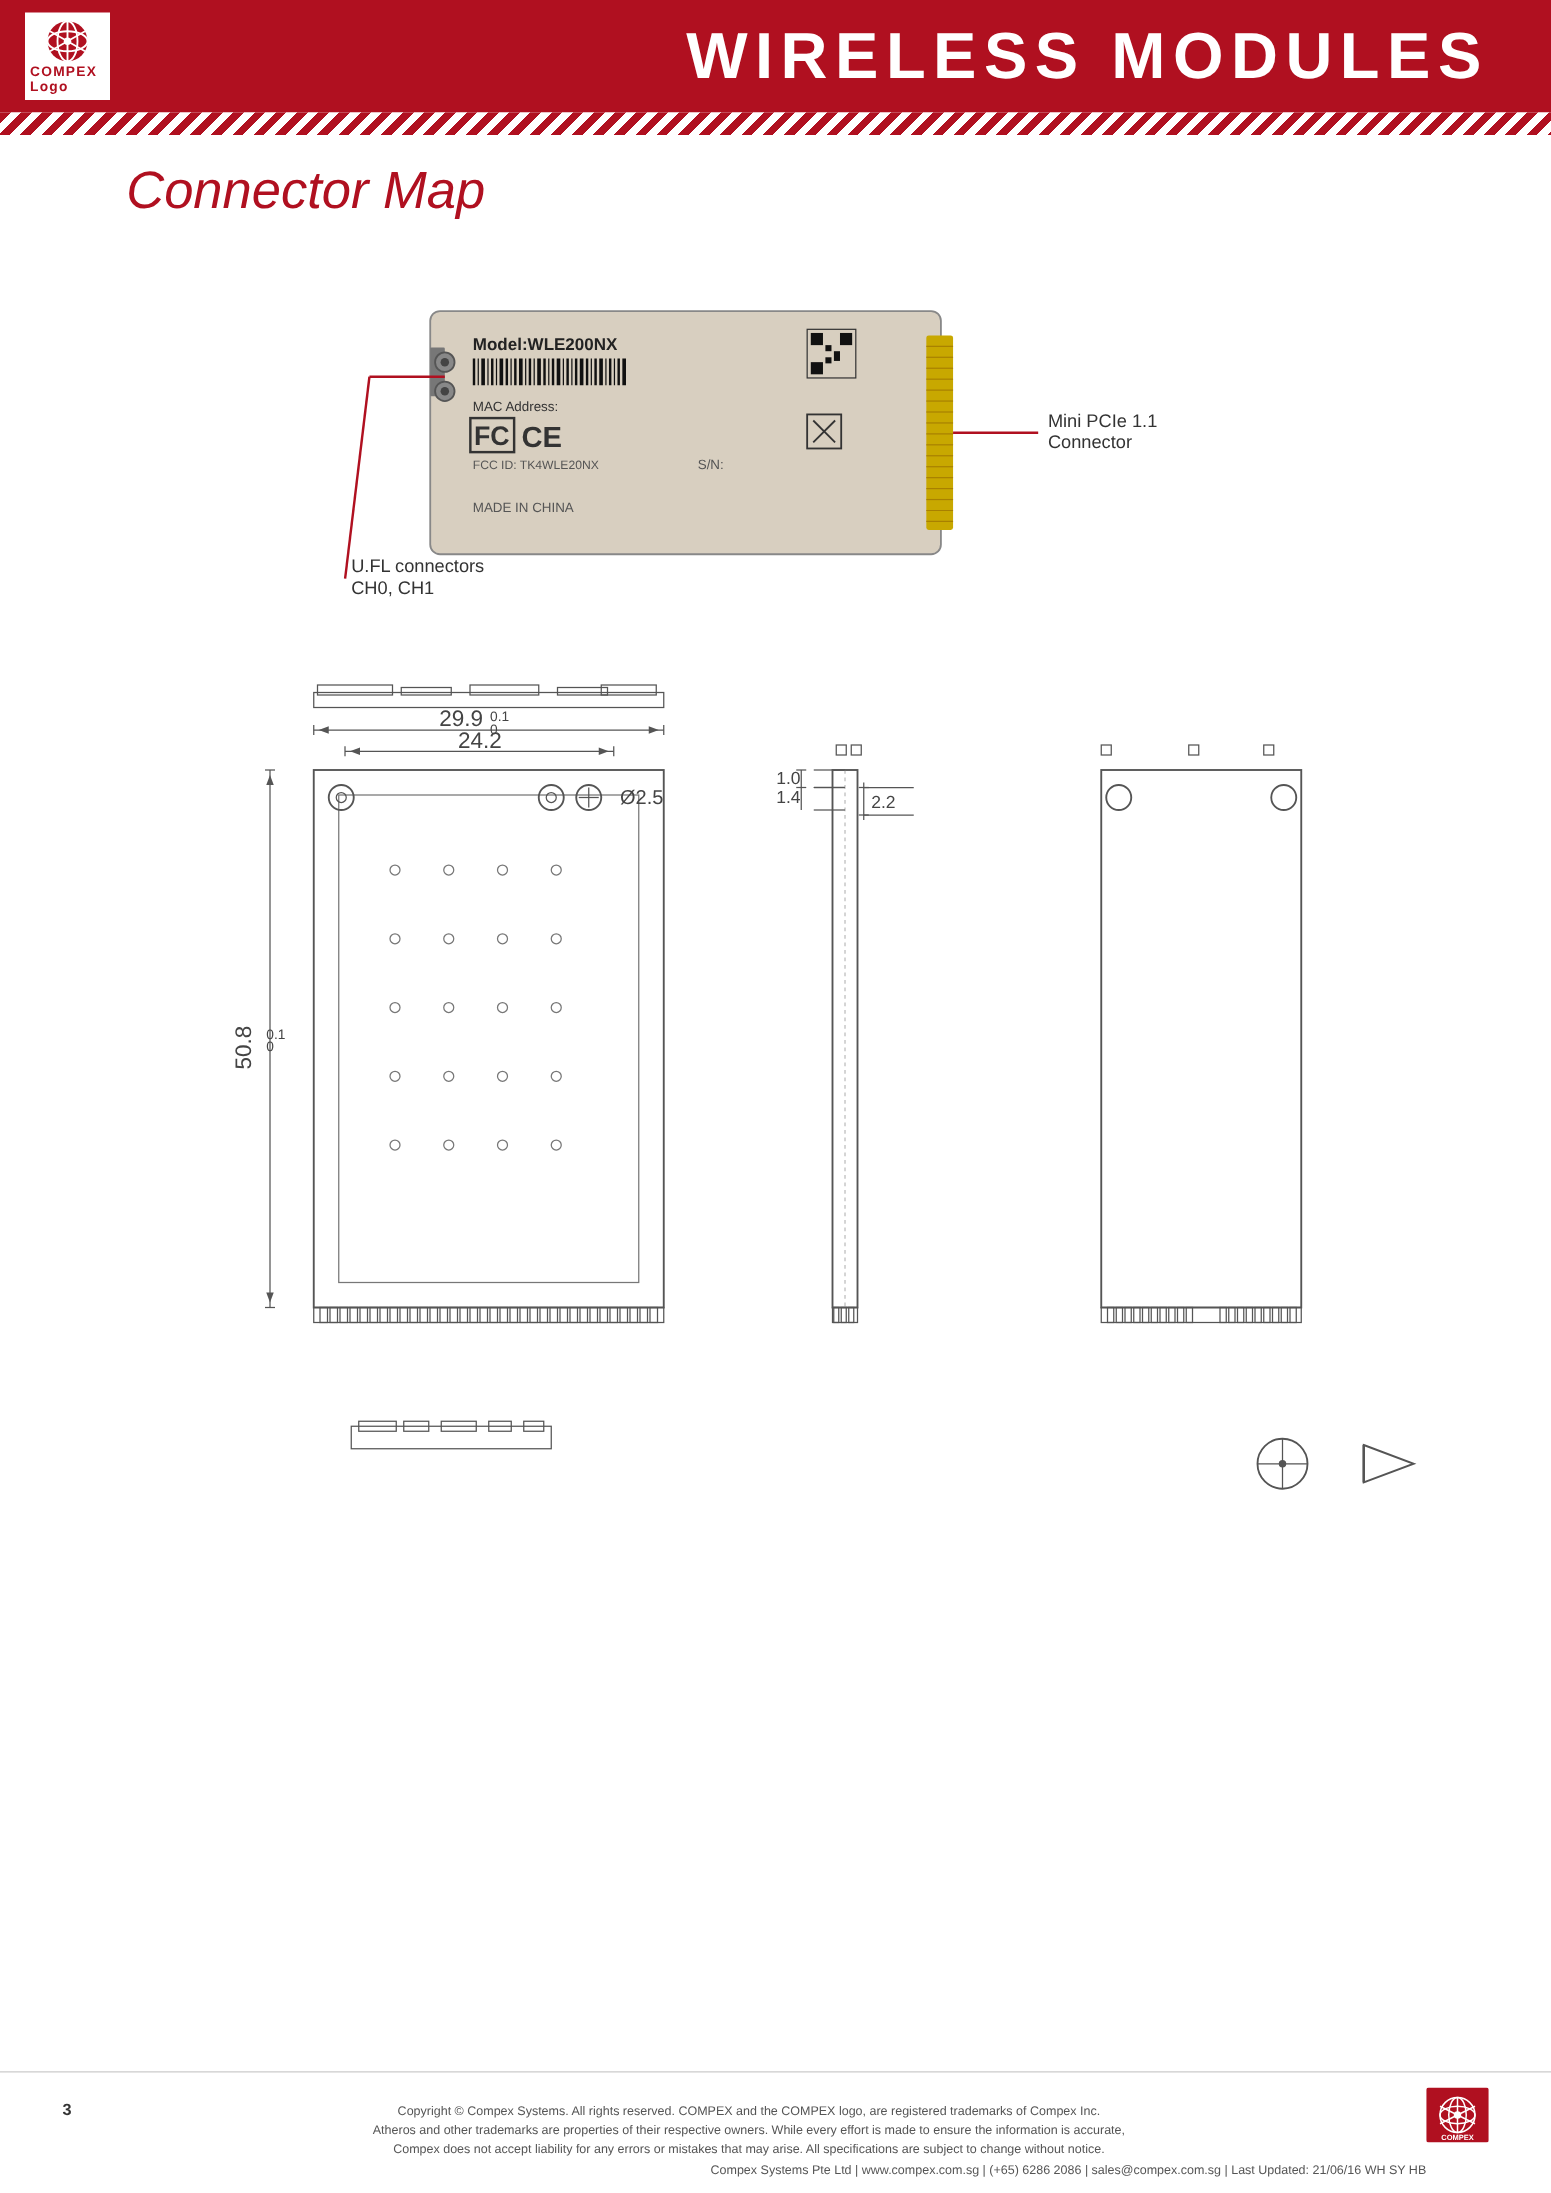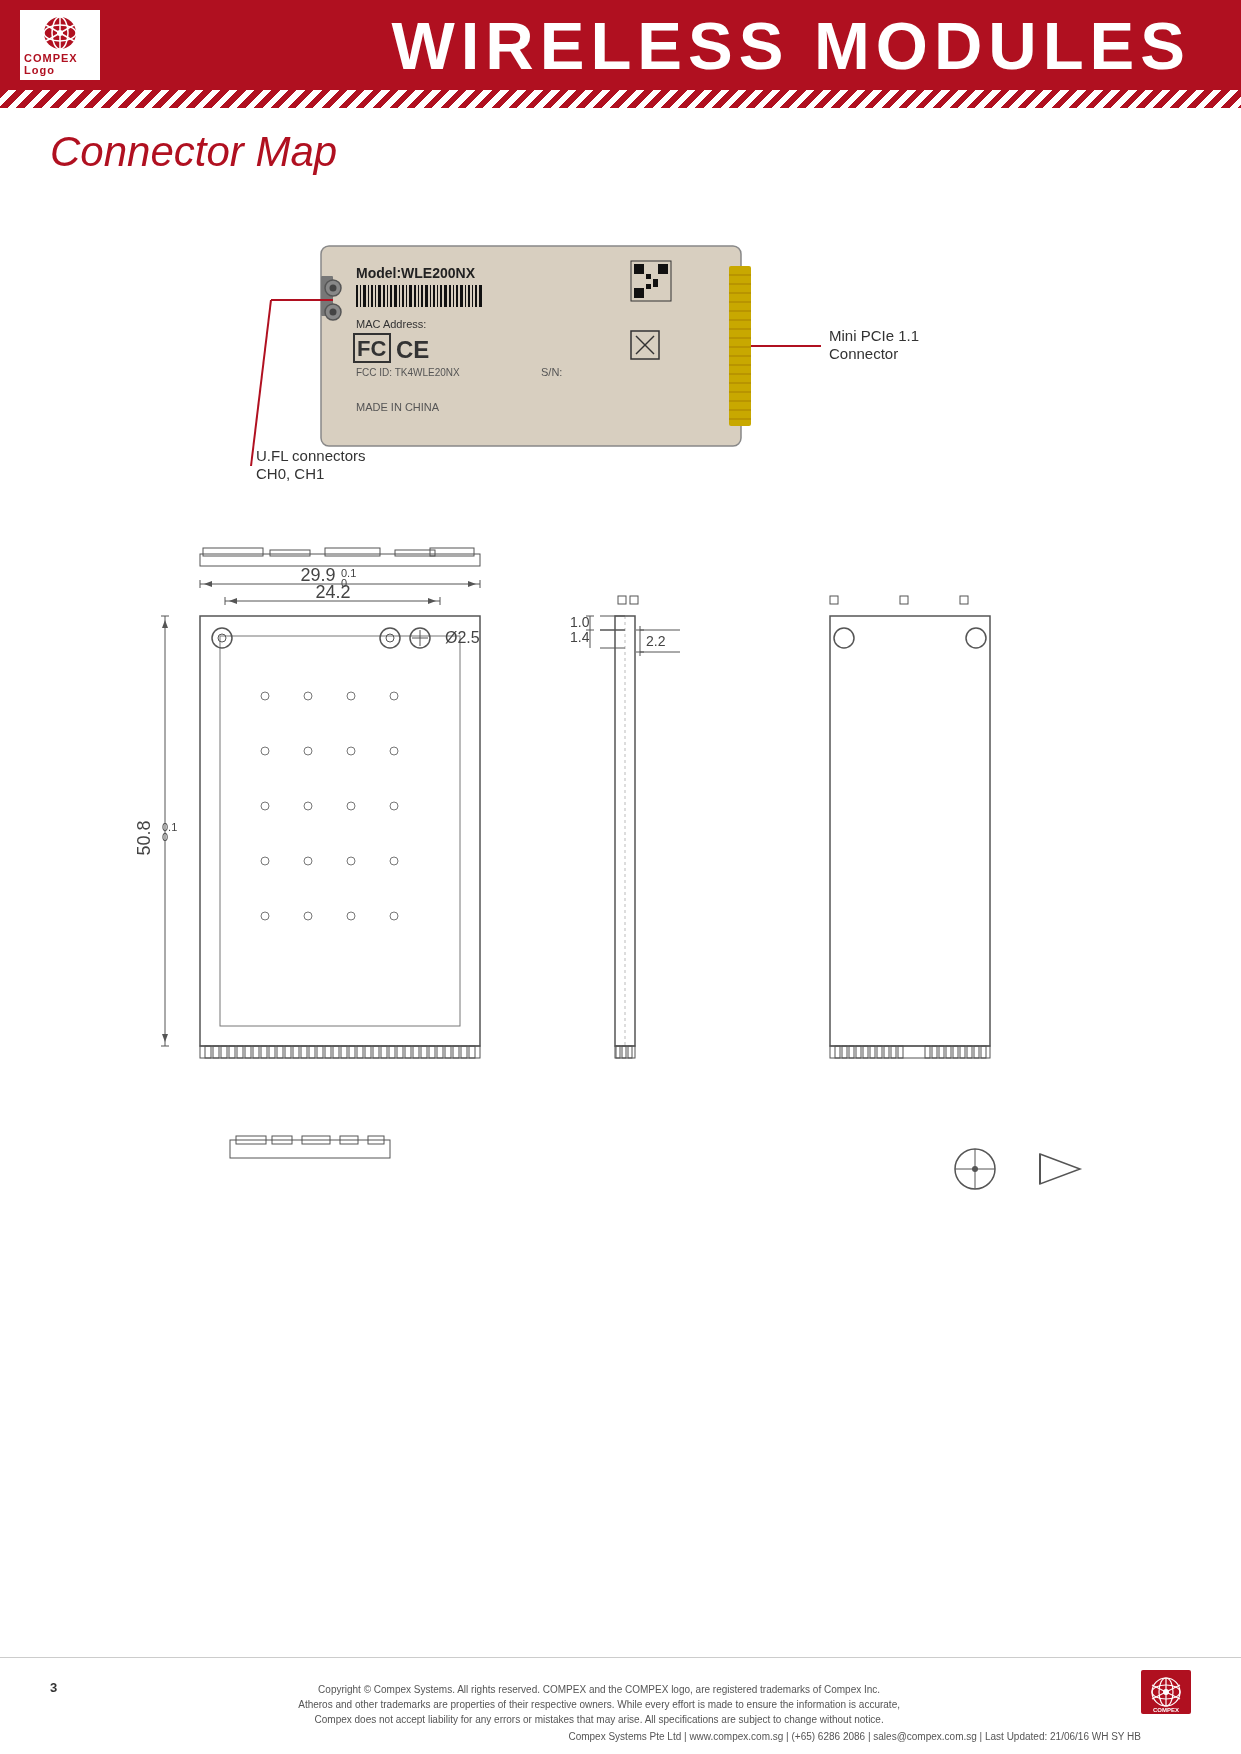--- a/index.html
+++ b/index.html
@@ -14,21 +14,21 @@
     
     .header {
       background: #b01020;
       display: flex;
       align-items: center;
       padding: 10px 20px;
       height: 90px;
     }
     .logo-box {
       background: #fff;
-      width: 80px;
+      width: 68px;
       height: 70px;
       display: flex;
       flex-direction: column;
       align-items: center;
       justify-content: center;
       padding: 4px;
     }
     .logo-icon {
       width: 48px;
       height: 38px;
@@ -36,21 +36,21 @@
     .logo-text {
       font-size: 11px;
       font-weight: bold;
       color: #b01020;
       letter-spacing: 1px;
     }
     .header-title {
       flex: 1;
       text-align: right;
       color: #fff;
-      font-size: 67px;
+      font-size: 52px;
       font-weight: 900;
       letter-spacing: 6px;
       text-transform: uppercase;
       padding-right: 30px;
     }
 
     
     .stripe-bar {
       height: 18px;
       background: repeating-linear-gradient(
@@ -58,21 +58,22 @@
         #b01020 0px,
         #b01020 6px,
         #fff 6px,
         #fff 12px
       );
       width: 100%;
     }
 
     
     .content {
-      padding: 20px 50px;
+      padding: 20px 70px;
+      margin-left: 31px;
     }
 
     
     .section-title {
       color: #b01020;
       font-size: 42px;
       font-weight: 300;
       margin-bottom: 20px;
       font-style: italic;
     }

